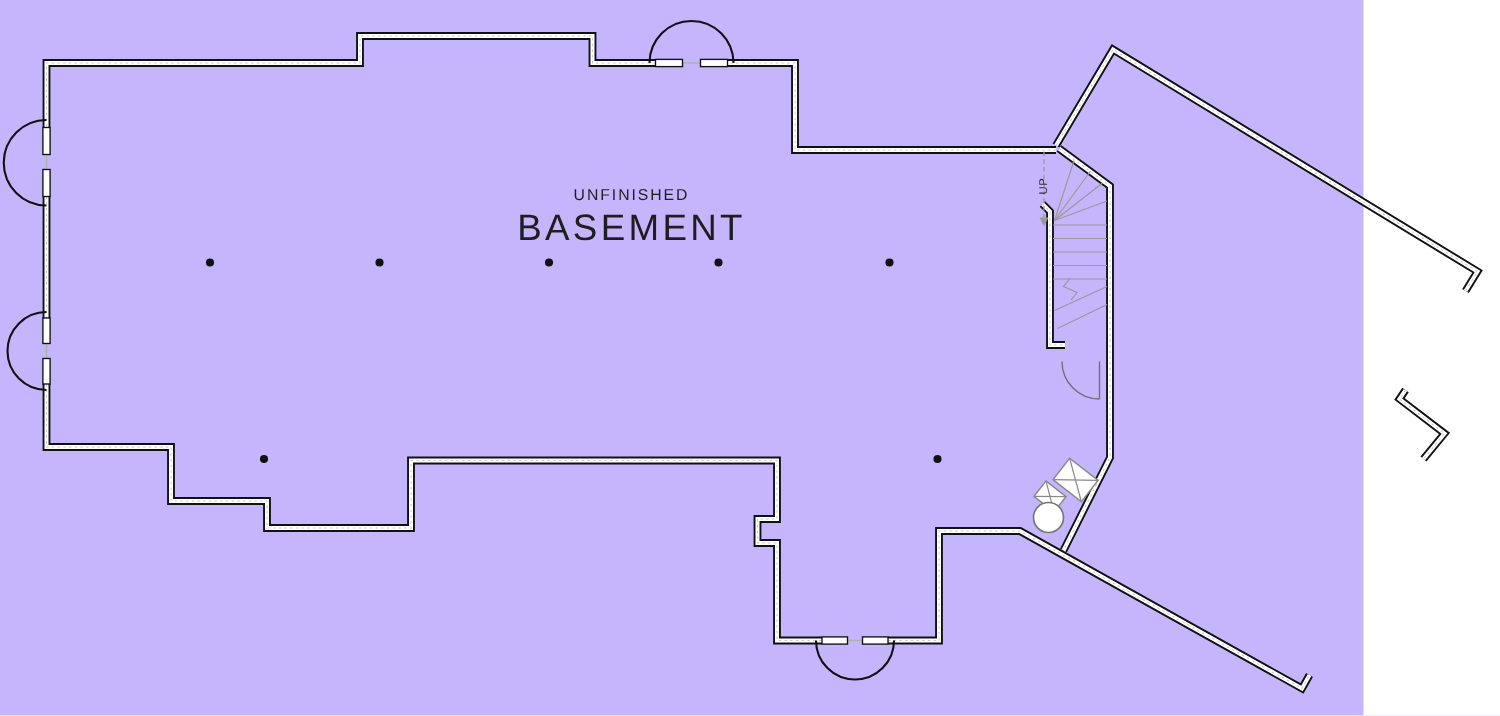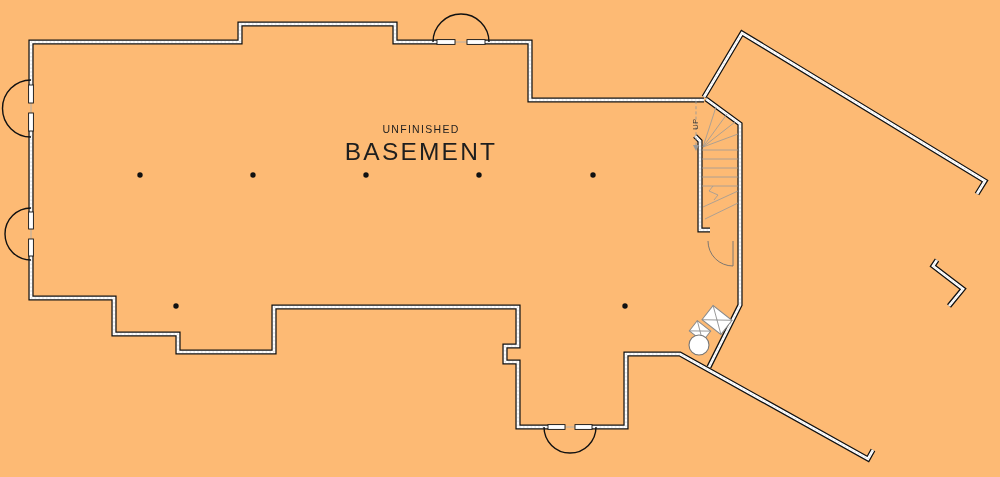--- a/index.html
+++ b/index.html
@@ -1,16 +1,16 @@
 <!DOCTYPE html>
 <html style="--wall: #111111; --thin: #999999; --glass: #b0b0b0; --label: #1e1e1e;"><head>
 <meta charset="utf-8">
 <style>
   html,body{margin:0;padding:0;background:#fff;}
-  #stage{position:relative;width:1000px;height:477px;background:#fdba74;
+  #stage{position:relative;width:909px;height:477px;background:#c4b5fd;
          font-family:"Liberation Sans",sans-serif;}
   svg{display:block;}
   .dbl{stroke:var(--wall,#111);stroke-width:5.2;fill:none;stroke-linejoin:miter;stroke-linecap:butt;}
   .dbl-core{stroke:#fff;stroke-width:2.7;fill:none;stroke-linejoin:miter;stroke-linecap:butt;}
   .dbl-dash{stroke:#c9c9c9;stroke-width:.7;fill:none;stroke-dasharray:1.6 2.2;}
   .arc{stroke:var(--wall,#111);stroke-width:1.4;fill:none;}
   .glass{stroke:var(--glass,#b0b0b0);stroke-width:.9;fill:none;}
   .frame{fill:#fff;stroke:var(--wall,#111);stroke-width:.9;}
   .tread{stroke:var(--thin,#999);stroke-width:.8;fill:none;}
   .dashline{stroke:var(--thin,#999);stroke-width:.9;fill:none;stroke-dasharray:3 2.2;}

